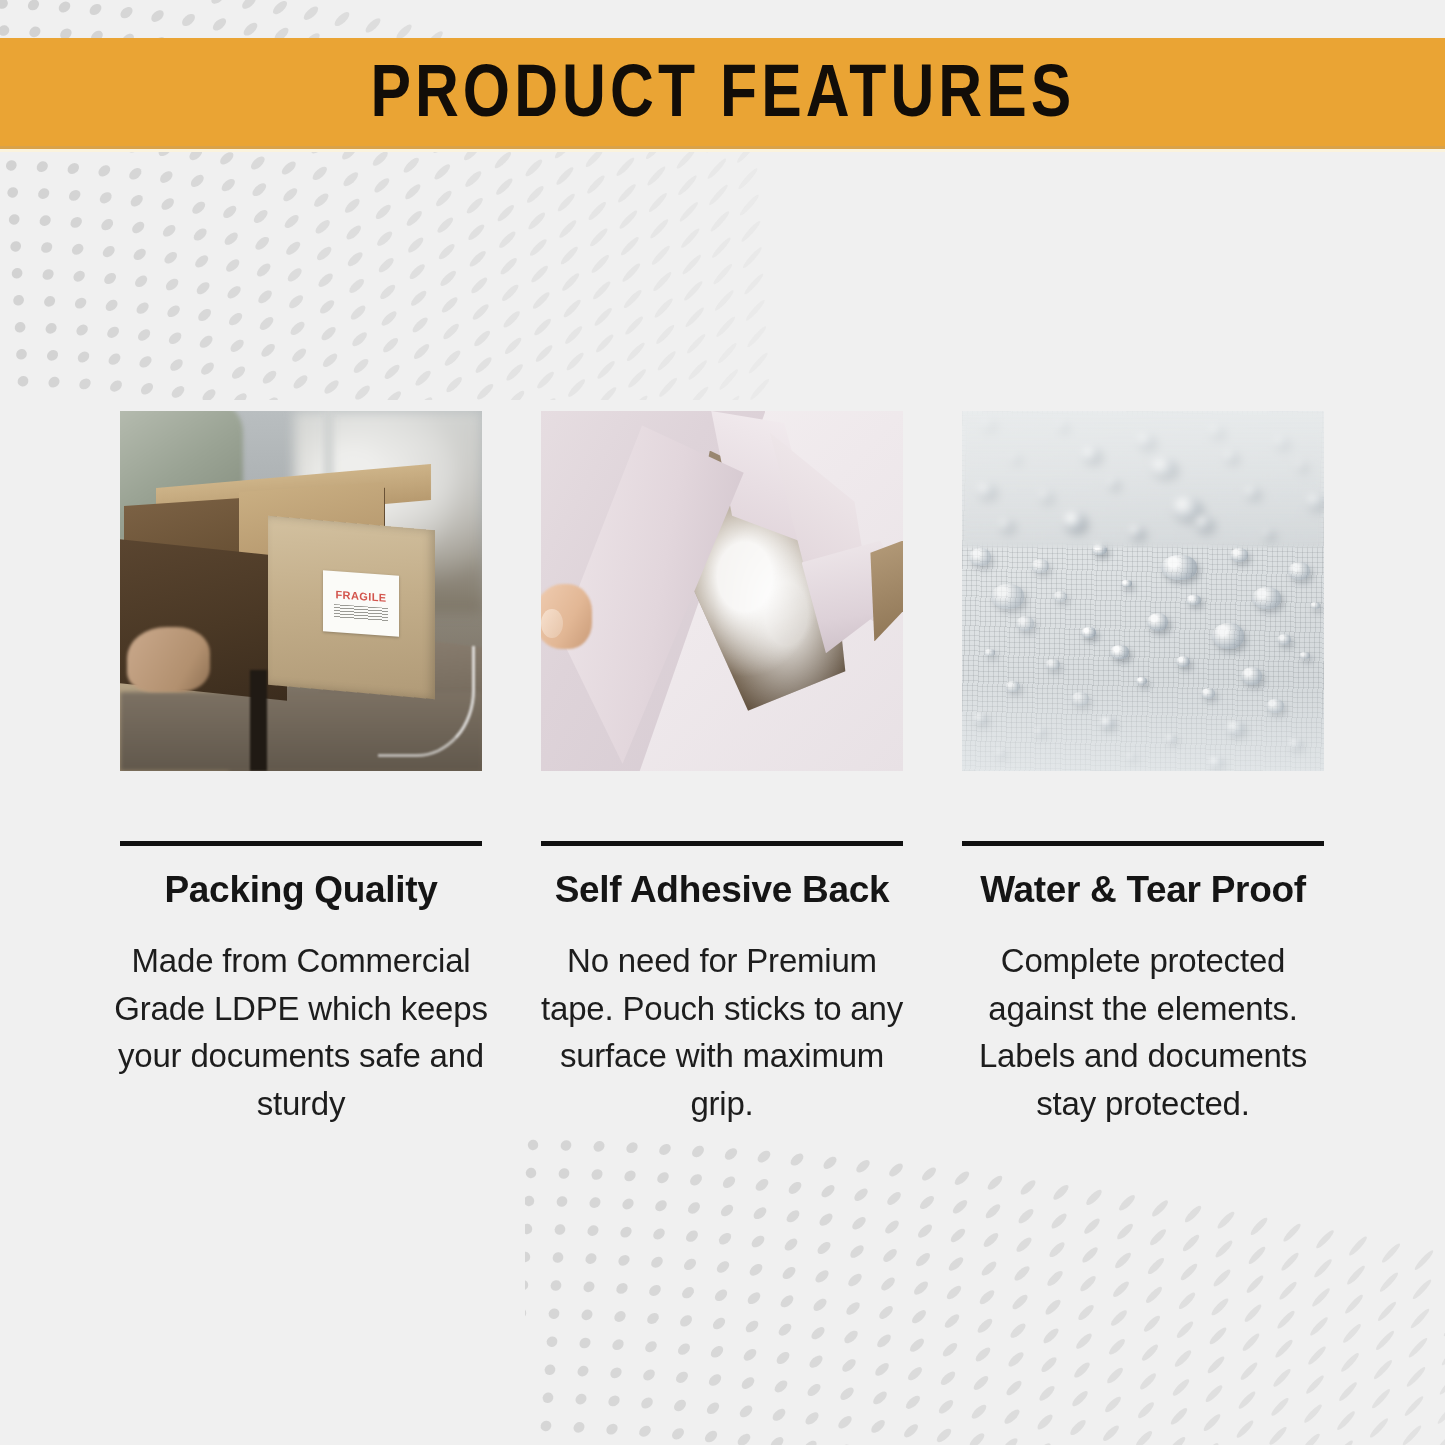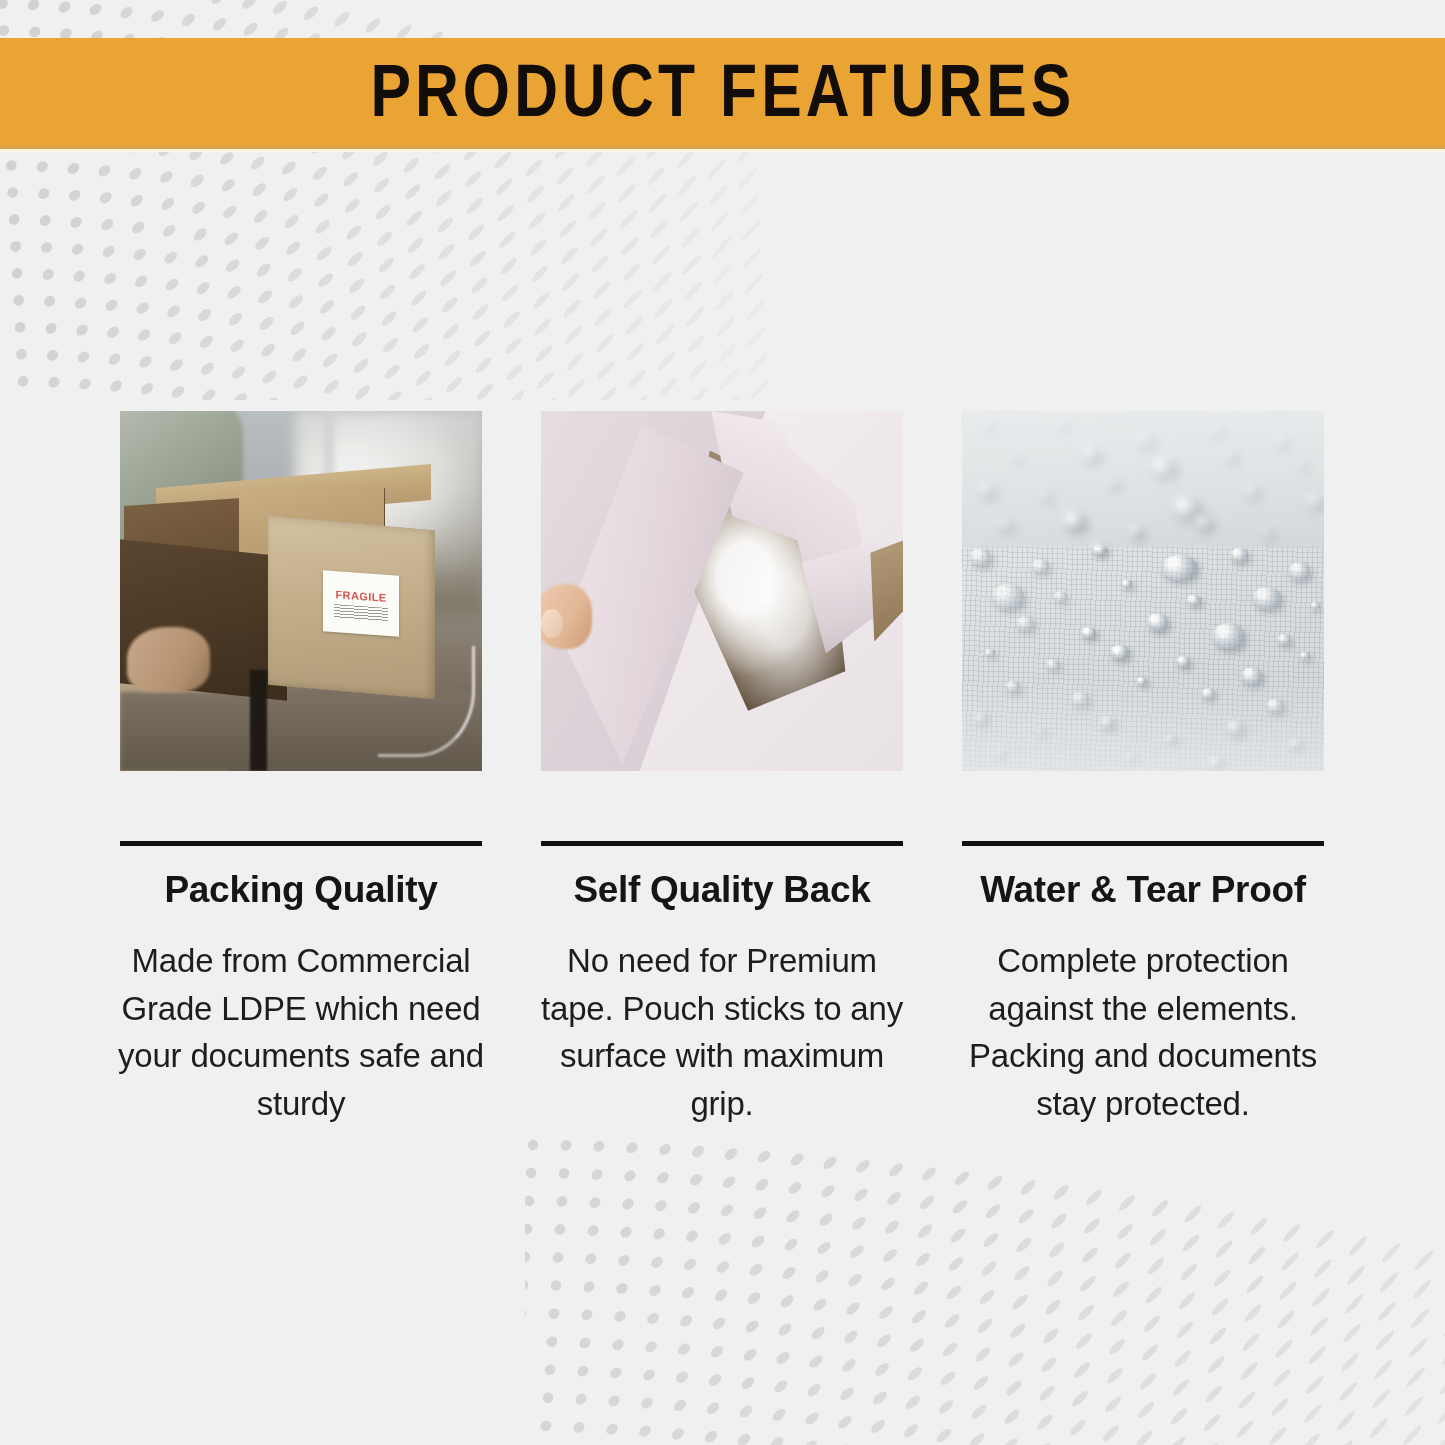--- a/index.html
+++ b/index.html
@@ -736,38 +736,38 @@
       <div class="fragile-label">
         <div class="fragile-text">FRAGILE</div>
         <div class="label-lines"></div>
       </div>
       <div class="hand"></div>
       <div class="table-leg"></div>
       <div class="cable"></div>
     </div>
     <div class="feature-divider"></div>
     <div class="feature-title">Packing Quality</div>
-    <div class="feature-body">Made from Commercial Grade LDPE which need your documents safe and sturdy</div>
+    <div class="feature-body">Made from Commercial Grade LDPE which keeps your documents safe and sturdy</div>
   </div>
 
   <div class="feature-card">
     <div class="feature-image img-adhesive">
       <div class="sheet-bg"></div>
       <div class="liner-left"></div>
       <div class="adhesive-pocket"></div>
       <div class="peel-curl"></div>
       <div class="peel-right-flap"></div>
       <div class="peel-right-tail"></div>
       <div class="tan-edge"></div>
       <div class="peel-front"></div>
       <div class="finger"></div>
       <div class="thumb-nail"></div>
     </div>
     <div class="feature-divider"></div>
-    <div class="feature-title">Self Quality Back</div>
+    <div class="feature-title">Self Adhesive Back</div>
     <div class="feature-body">No need for Premium tape. Pouch sticks to any surface with maximum grip.</div>
   </div>
 
   <div class="feature-card">
     <div class="feature-image img-water">
       <div class="fabric"></div>
       <div id="droplets">
           <div class="drop" style="left: 5%; top: 2%; width: 4%; height: 3%; opacity: 0.55; filter: blur(2.2px);"></div>
           <div class="drop" style="left: 26%; top: 3%; width: 3%; height: 2%; opacity: 0.92; filter: blur(2.2px);"></div>
           <div class="drop" style="left: 48%; top: 6%; width: 5%; height: 4%; opacity: 0.84; filter: blur(2.2px);"></div>
@@ -825,21 +825,21 @@
           <div class="drop" style="left: 90%; top: 91%; width: 4%; height: 3%; opacity: 0.73; filter: blur(2.2px);"></div>
           <div class="drop" style="left: 9%; top: 94%; width: 3%; height: 2%; opacity: 0.65; filter: blur(2.2px);"></div>
           <div class="drop" style="left: 45%; top: 95%; width: 3%; height: 2%; opacity: 0.57; filter: blur(2.2px);"></div>
           <div class="drop" style="left: 68%; top: 96%; width: 4%; height: 3%; opacity: 0.94; filter: blur(2.2px);"></div>
         </div>
       <div class="blur-top"></div>
       <div class="blur-bottom"></div>
     </div>
     <div class="feature-divider"></div>
     <div class="feature-title">Water &amp; Tear Proof</div>
-    <div class="feature-body">Complete protection against the elements. Packing and documents stay protected.</div>
+    <div class="feature-body">Complete protected against the elements. Labels and documents stay protected.</div>
   </div>
 
 </div>
 
 <svg id="deco-bottomright" class="deco" viewBox="0 0 980 480" aria-hidden="true">
     <ellipse cx="8.0" cy="120.0" rx="5.2" ry="5.2" fill="#cdcdcd" opacity="0.80" transform="rotate(-38 8.0 120.0)"></ellipse>
     <ellipse cx="41.0" cy="120.4" rx="5.5" ry="5.1" fill="#cdcdcd" opacity="0.79" transform="rotate(-38 41.0 120.4)"></ellipse>
     <ellipse cx="74.0" cy="121.4" rx="5.8" ry="5.0" fill="#cdcdcd" opacity="0.77" transform="rotate(-39 74.0 121.4)"></ellipse>
     <ellipse cx="107.0" cy="122.7" rx="6.1" ry="4.9" fill="#cdcdcd" opacity="0.76" transform="rotate(-39 107.0 122.7)"></ellipse>
     <ellipse cx="140.0" cy="124.5" rx="6.4" ry="4.8" fill="#cdcdcd" opacity="0.74" transform="rotate(-39 140.0 124.5)"></ellipse>

